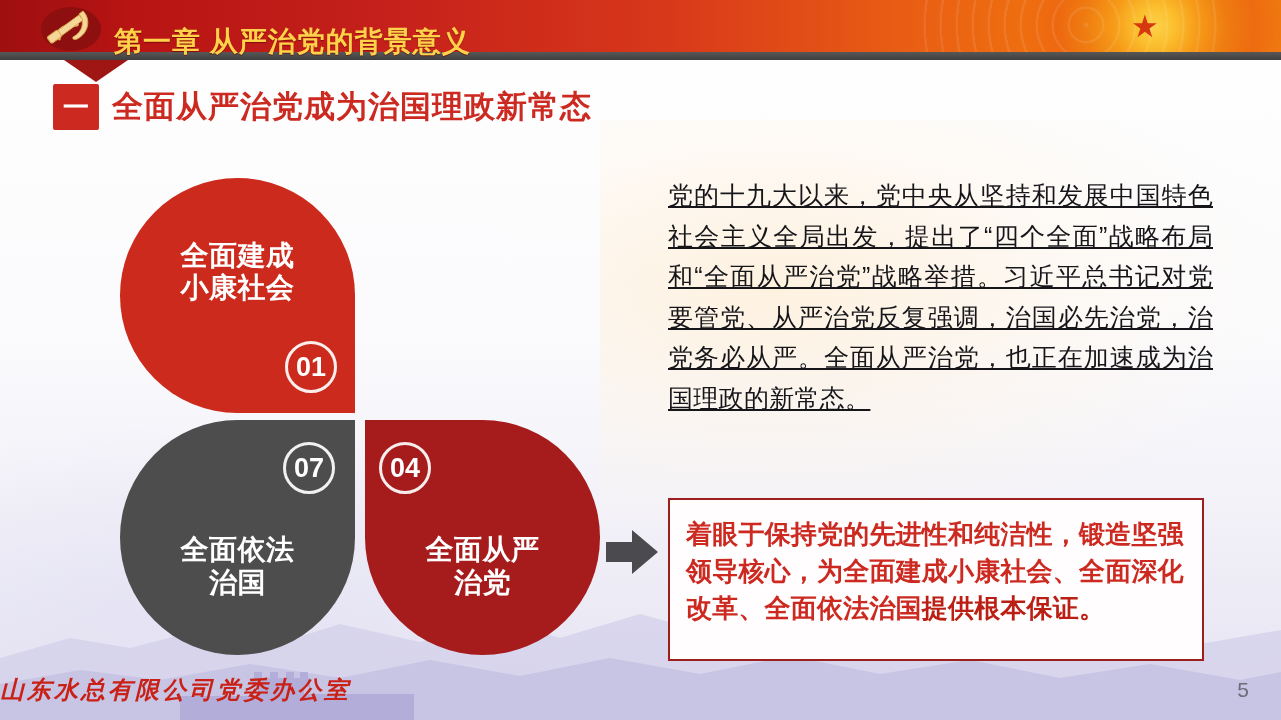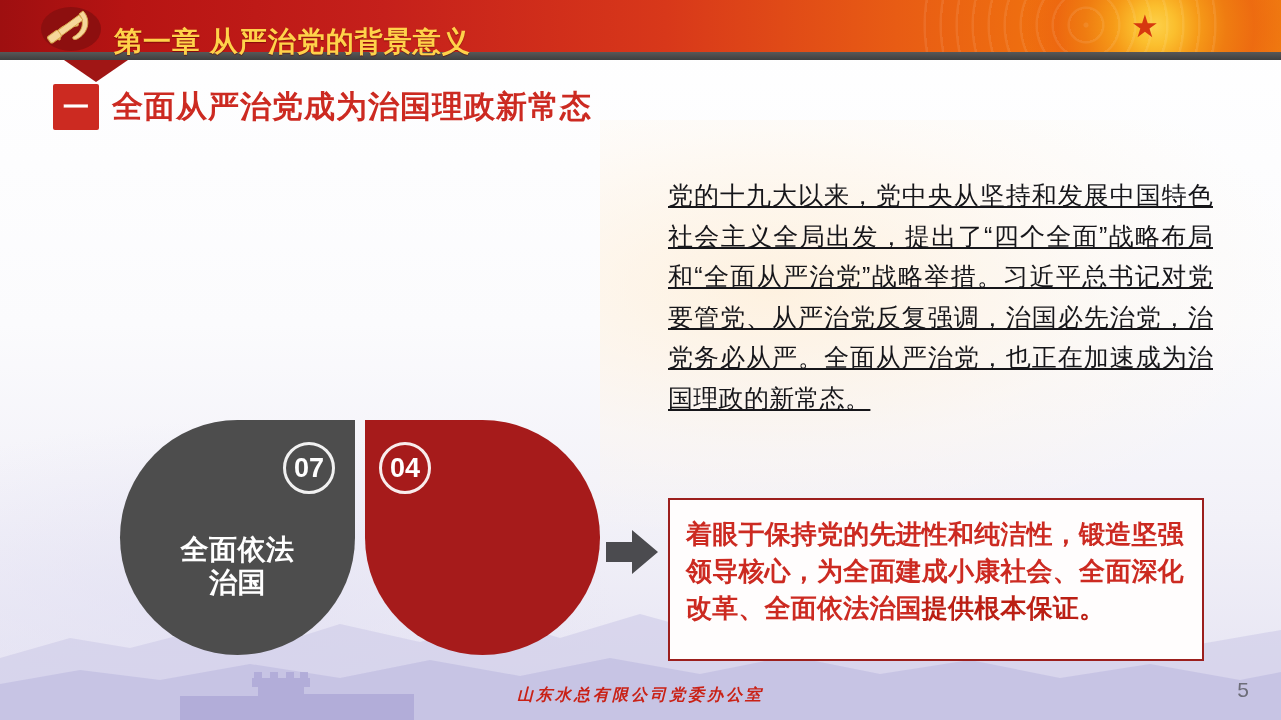--- a/index.html
+++ b/index.html
@@ -154,23 +154,23 @@
   .callout-text {
     padding:16px 16px 0 16px;
     font-size:26px; line-height:1.42; color:#cc2a21;
     font-weight:600; letter-spacing:.2px;
   }
   .callout-text b { font-weight:bold; color:#bb1f14; }
 
   
   .footer-org {
     position:absolute; left:0; right:0; bottom:14px;
-    text-align:center;
+    text-align:left;
     font-family:"Liberation Serif","DejaVu Serif",serif;
-    font-size:16px; font-weight:bold; color:#c92116;
+    font-size:24px; font-weight:bold; color:#c92116;
     font-style:italic; letter-spacing:3px;
   }
   .page-num {
     position:absolute; right:32px; bottom:18px;
     font-size:21px; color:#6d6d79;
   }
 </style>
 </head>
 <body>
 
@@ -217,29 +217,36 @@
 
   <div class="chevron"></div>
 
   <div class="sec-badge">
     <span>一</span>
   </div>
   <div class="sec-title">全面从严治党成为治国理政新常态</div>
 
   <div class="petals">
 
+    <div class="petal p1">
+      <div class="petal-label">全面建成
+小康社会</div>
+      <div class="num-badge">01</div>
+    </div>
 
 
     <div class="petal p3">
       <div class="petal-label">全面依法
 治国</div>
       <div class="num-badge">07</div>
     </div>
 
     <div class="petal p4">
+      <div class="petal-label">全面从严
+治党</div>
       <div class="num-badge">04</div>
     </div>
   </div>
 
   <div class="body-copy">党的十九大以来，党中央从坚持和发展中国特色社会主义全局出发，提出了“四个全面”战略布局和“全面从严治党”战略举措。习近平总书记对党要管党、从严治党反复强调，治国必先治党，治党务必从严。全面从严治党，也正在加速成为治国理政的新常态。</div>
 
   <svg class="arrow-shape" viewBox="0 0 52 48">
     <path d="M0,14 L26,14 L26,2 L52,24 L26,46 L26,34 L0,34 Z" fill="#4b4b4f"></path>
   </svg>
 

